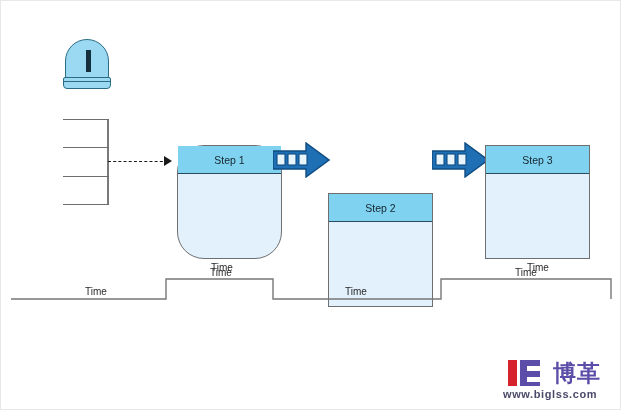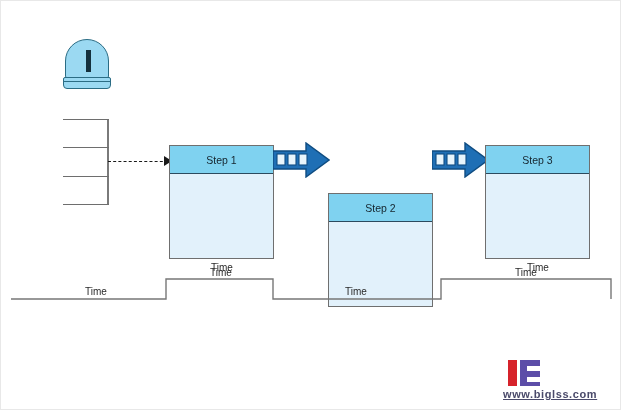--- a/index.html
+++ b/index.html
@@ -97,21 +97,21 @@
     width: 100%; height: 28px;
     background: #7FD2F0;
     border-bottom: 1.3px solid #2B4A5E;
     box-sizing: border-box;
     display: flex;
     align-items: center;
     justify-content: center;
     font-size: 10.5px;
     color: #15252e;
   }
-  .step1 { left: 168px; }
+  .step1 { left: 176px; border-radius: 27px; }
   .step2 { left: 327px; margin-top: 48px; }
   .step3 { left: 484px; }
 
   
   .arrow { top: 141px; width: 57px; height: 36px; }
   .arrow1 { left: 272px; }
   .arrow2 { left: 431px; }
 
   
   .time-cap {
@@ -151,21 +151,20 @@
     white-space: nowrap;
   }
   .logo-url {
     position: absolute;
     left: 2px; top: 29px;
     font-size: 11px;
     font-weight: bold;
     color: #4a4a6a;
     letter-spacing: 0.6px;
     white-space: nowrap;
-    text-decoration: underline;
   }
 </style>
 </head>
 <body>
 
 <div id="canvas">
 
   <div class="abs dome-wrap">
     <div class="dome-body">
       <div class="dome-bar"></div>
@@ -229,16 +228,17 @@
   </div>
 
   <div class="abs logo">
     <div class="logo-mark">
       <svg width="44" height="28" viewBox="0 0 44 28" xmlns="http://www.w3.org/2000/svg">
         <rect x="1" y="1" width="9" height="26" fill="#D6232B"></rect>
         <path d="M13,1 L33,1 L33,7 L20,7 L20,12 L33,12 L33,27 L13,27 Z" fill="#5C4DA8"></path>
         <rect x="20" y="18" width="13" height="5" fill="#ffffff"></rect>
       </svg>
     </div>
+    <div class="logo-cn">博革</div>
     <div class="logo-url">www.biglss.com</div>
   </div>
 
 </div>
 
 </body></html>

